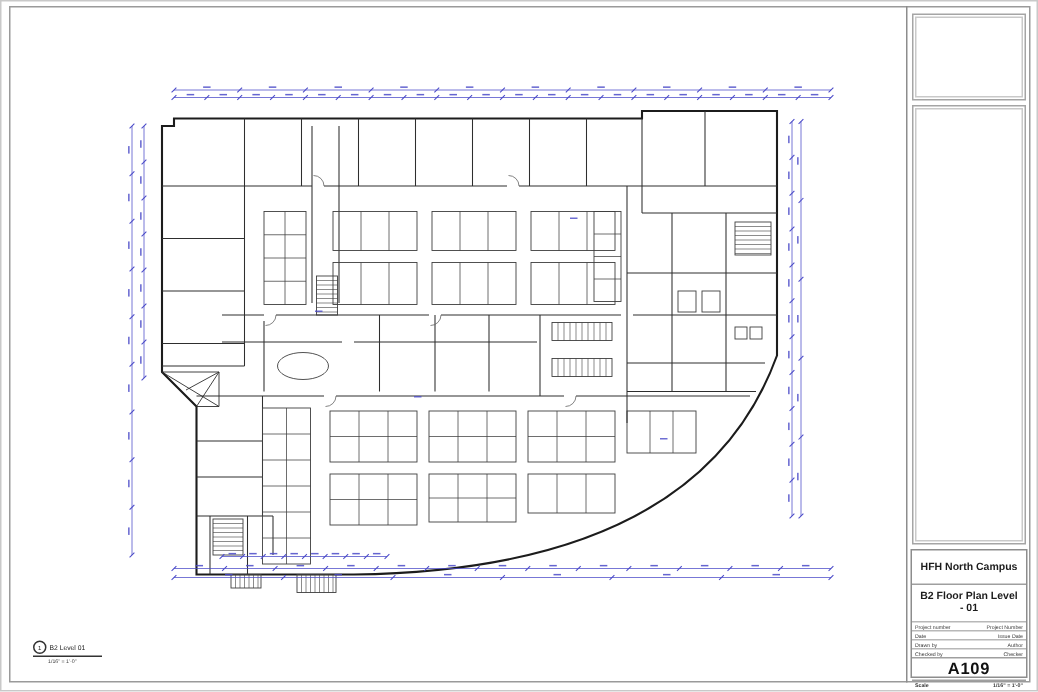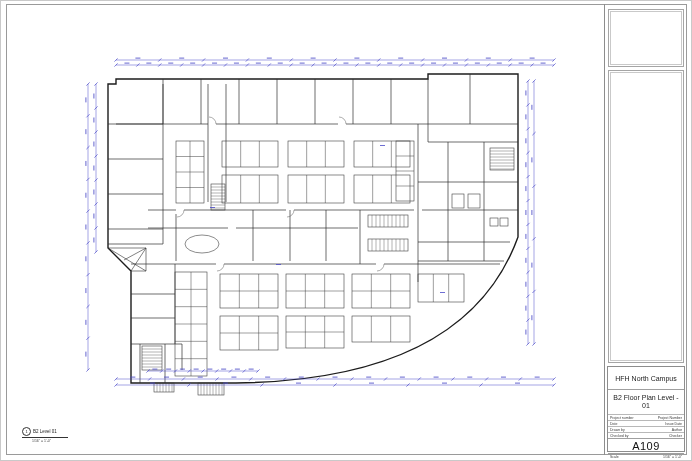--- a/index.html
+++ b/index.html
@@ -7,21 +7,21 @@
          box-shadow:0 0 0 1px #c9c9c9 inset;}
   .sheet-border{position:absolute;left:6px;top:4px;width:681px;height:451px;
                 border:1px solid #9a9a9a;box-sizing:border-box;}
   
   .tb-strip{position:absolute;left:604px;top:4px;width:84px;height:451px;
             border-left:1px solid #8d8d8d;box-sizing:border-box;}
   .tb-box{position:absolute;left:3px;box-sizing:border-box;border:1px solid #a5a5a5;width:76px;}
   .tb-box .inner{position:absolute;left:1px;top:1px;right:1px;bottom:1px;border:1px solid #c9c9c9;}
   .tb-info{position:absolute;left:2px;top:362px;width:78px;height:86px;
            border:1px solid #8d8d8d;box-sizing:border-box;background:#fff;}
-  .tb-row{box-sizing:border-box;border-top:1px solid #9f9f9f;overflow:hidden;}
+  .tb-row{box-sizing:border-box;border-top:1px solid #9f9f9f;overflow:hidden;font-weight:bold;}
   .tb-project{height:22px;border-top:none;display:flex;align-items:center;justify-content:center;
               font-size:7px;color:#1c1c1c;text-align:center;}
   .tb-title{height:25px;display:flex;align-items:center;justify-content:center;
             font-size:7px;color:#1c1c1c;text-align:center;line-height:1.2;padding:0 4px;}
   .tb-field{height:5px;display:flex;justify-content:space-between;align-items:center;
             font-size:3.5px;color:#3a3a3a;padding:0 2px;border-top:1px solid #b8b8b8;}
   .tb-number{height:15px;display:flex;align-items:center;justify-content:center;
              font-size:11px;color:#111;letter-spacing:.5px;}
   .tb-scale{height:8px;display:flex;justify-content:space-between;align-items:flex-start;
             font-size:3.5px;color:#3a3a3a;padding:1px 2px 0 2px;}

